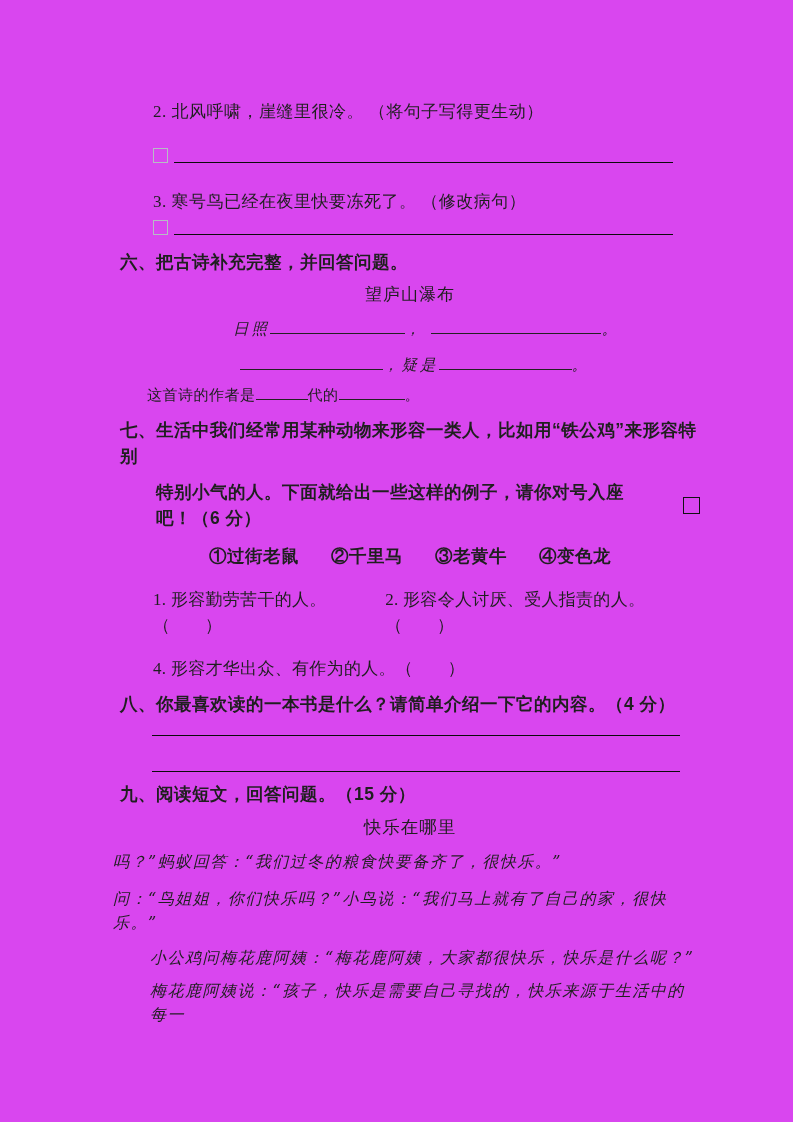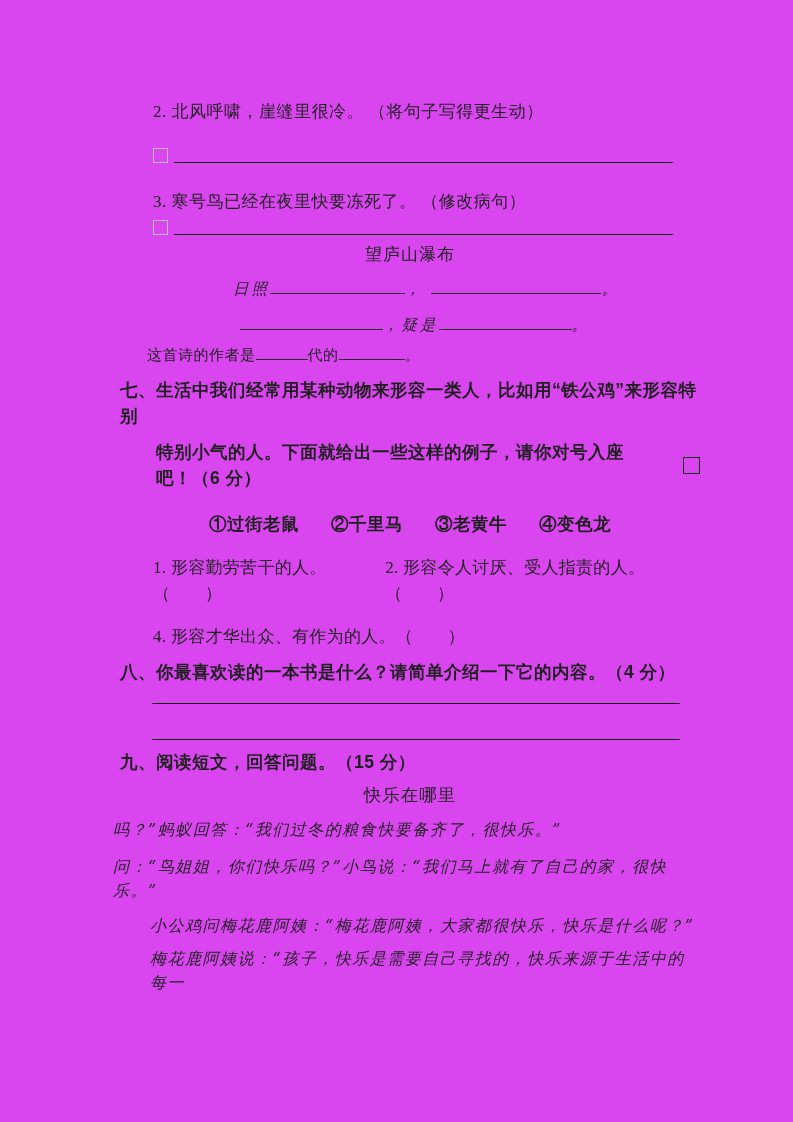--- a/index.html
+++ b/index.html
@@ -72,21 +72,21 @@
     border-bottom:1.2px solid #222;
     vertical-align:baseline;
   }
   .w135{width:135px;} .w170{width:170px;}
   .w143{width:143px;} .w133{width:133px;}
   .w52{width:52px;}  .w66{width:66px;}
   
   .word-bank{
     display:flex;justify-content:center;gap:32px;
     font-family:"Liberation Sans", sans-serif;font-weight:700;
-    font-size:17.5px;line-height:26px;margin-top:20px;
+    font-size:17.5px;line-height:26px;margin-top:12px;
     letter-spacing:0.5px;
   }
   .match-row{
     display:flex;justify-content:space-between;
     margin-left:33px;
     font-size:17px;line-height:26px;margin-top:18px;
     letter-spacing:0.3px;
   }
   .match-row.r2{margin-top:17px;}
   
@@ -119,20 +119,21 @@
       <span class="ans-box"></span>
       <span class="ans-line"></span>
     </div>
 
     <div class="q-item" style="margin-top:26px;">3. 寒号鸟已经在夜里快要冻死了。 （修改病句）</div>
     <div class="ans-row tight">
       <span class="ans-box"></span>
       <span class="ans-line"></span>
     </div>
 
+    <div class="sec-heading">六、把古诗补充完整，并回答问题。</div>
     <div class="poem-title">望庐山瀑布</div>
 
     <div class="poem-line l1">
       <span>日照</span><span class="uline w135"></span><span>，</span> <span class="uline w170"></span><span>。</span>
     </div>
     <div class="poem-line l2">
       <span class="uline w143"></span><span>，疑是</span><span class="uline w133"></span><span>。</span>
     </div>
     <div class="author-line">
       <span>这首诗的作者是</span><span class="uline w52"></span><span>代的</span><span class="uline w66"></span><span>。</span>

